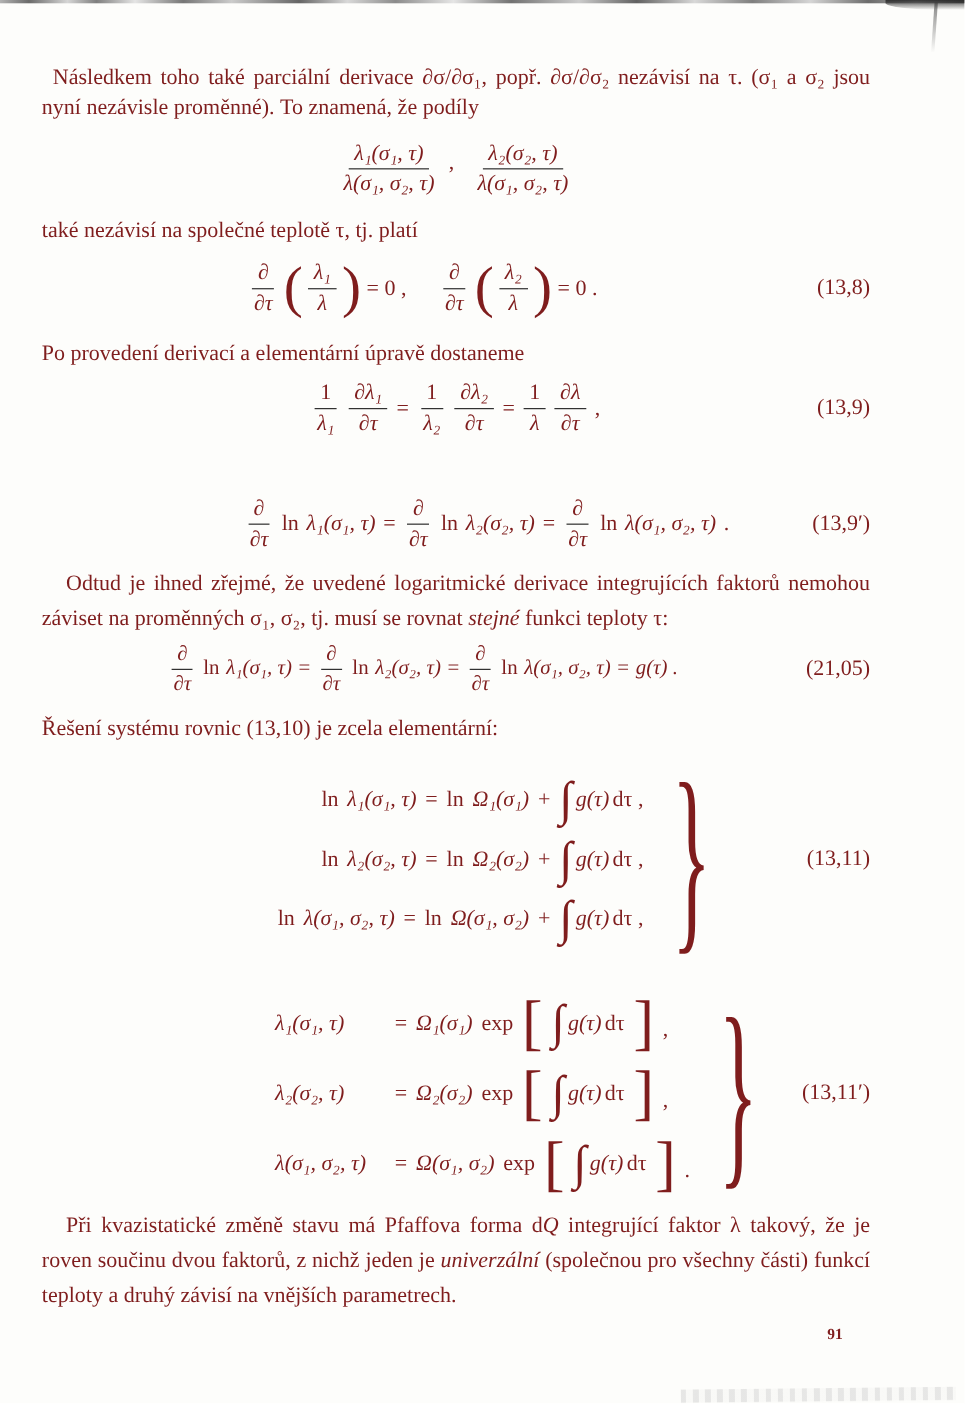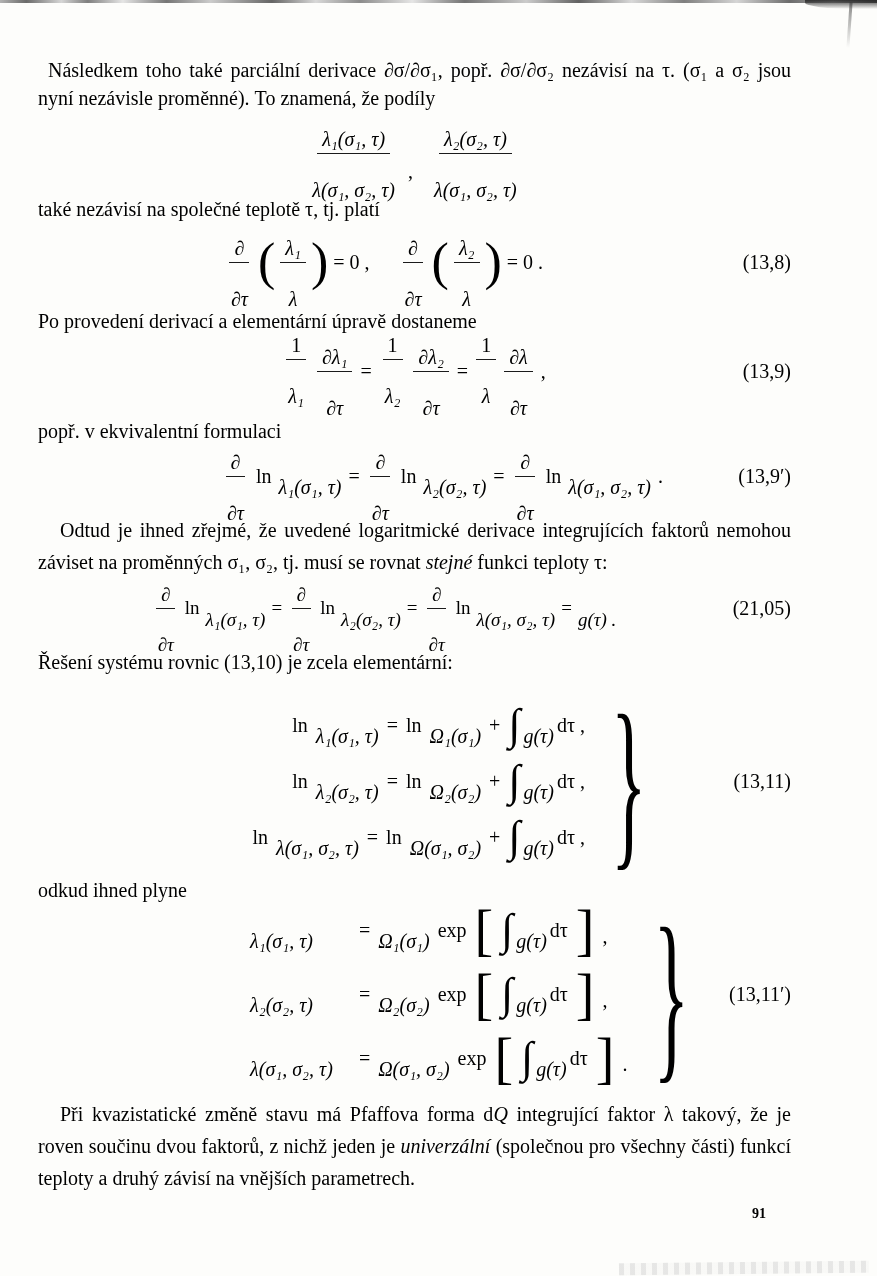--- a/index.html
+++ b/index.html
@@ -1,19 +1,19 @@
 <!DOCTYPE html>
 <html><head>
 <meta charset="utf-8">
 <style>
   html,body { margin:0; padding:0; background:#ffffff; }
   .page {
     position:relative; width:877px; height:1276px;
     background:#fdfdfb; overflow:hidden;
-    font-family:"Liberation Serif", serif; color:#000000;
+    font-family:"Liberation Serif", serif; color:#7f1d1d;
   }
 
   
   .scan-edge-top { position:absolute; top:0; left:0; right:0; height:3px; opacity:.75;
     background:linear-gradient(90deg,#9a9a9a 0,#3a3a3a 3%,#c8c8c8 7%,#555 10%,#ddd 14%,#4a4a4a 19%,#bbb 24%,#333 31%,#ccc 36%,#666 41%,#ddd 47%,#444 53%,#bbb 60%,#2e2e2e 66%,#ccc 72%,#555 78%,#c8c8c8 84%,#3c3c3c 90%,#888 95%,#1c1c1c 100%); }
   .scan-blob { position:absolute; top:0; right:0; width:72px; height:9px;
     background:linear-gradient(180deg, rgba(35,35,35,.85), rgba(35,35,35,0)); border-bottom-left-radius:70%; }
   .scan-streak { position:absolute; top:2px; right:26px; width:3px; height:46px;
     background:linear-gradient(180deg, rgba(55,55,55,.6), rgba(55,55,55,0)); transform:rotate(4deg); }
   .scan-bottom { position:absolute; bottom:2px; right:8px; width:250px; height:12px;
@@ -29,21 +29,21 @@
   .lh33 { line-height:32px; }
   .para em { font-style:italic; }
 
   
   .eq-row { position:absolute; left:38px; width:753px; display:flex; align-items:center; justify-content:center; font-size:20px; }
   .eq-content { display:flex; align-items:center; gap:8px; }
   .eq-label { position:absolute; right:0; top:50%; transform:translateY(-50%); font-size:20px; font-style:normal; }
   .frac { display:inline-flex; flex-direction:column; align-items:center; line-height:1.25; text-align:center; }
   .frac .num { padding:0 5px 1px; border-bottom:1.5px solid #1b1b1b; }
   .frac .den { padding:1px 5px 0; }
-  .it { font-style:italic;margin-top:23px; }
+  .it { font-style:italic; }
   .up { font-style:normal; }
   .bigp { display:inline-block; line-height:1; font-size:52px; font-weight:300; margin:0 -3px; }
   .bigb { display:inline-block; line-height:1; font-size:56px; font-weight:300; }
   .int  { display:inline-block; line-height:1; font-size:44px; }
   .sysbrace { display:inline-block; line-height:1; font-size:74px; font-weight:300; transform:scaleY(2.55); margin-left:18px; }
   .sys-lines { display:flex; flex-direction:column; align-items:flex-end; row-gap:10px; }
   .sys-line { display:flex; align-items:center; gap:8px; }
   .sys-grid { display:grid; grid-template-columns:auto auto; column-gap:26px; row-gap:8px; align-items:center; }
   .cell-lhs { justify-self:start; }
   .cell-rhs { display:flex; align-items:center; gap:8px; }
@@ -139,21 +139,20 @@
       </span>
       <span class="frac">
         <span class="num it">∂λ</span>
         <span class="den it">∂τ</span>
       </span>
       <span class="up">,</span>
     </div>
     <span class="eq-label">(13,9)</span>
   </div>
 
-  <p class="para" style="top:417px">popř. v ekvivalentní formulaci</p>
 
   <div class="eq-row" style="top:444px;height:64px">
     <div class="eq-content" style="transform:translateX(28px);gap:7px">
       <span class="frac">
         <span class="num it">∂</span>
         <span class="den it">∂τ</span>
       </span>
       <span class="up">ln</span>
       <span class="it">λ₁(σ₁, τ)</span>
       <span class="up">=</span>
@@ -248,21 +247,20 @@
             <span class="it">g(τ)</span>
             <span class="up">dτ ,</span>
           </span>
         </div>
       </div>
       <span class="sysbrace">}</span>
     </div>
     <span class="eq-label">(13,11)</span>
   </div>
 
-  <p class="para" style="top:876px">odkud ihned plyne</p>
 
   <div class="eq-row" style="top:896px;height:196px">
     <div class="eq-content" style="transform:translateX(55px)">
       <div class="sys-grid">
         <span class="cell-lhs it">λ₁(σ₁, τ)</span>
         <span class="cell-rhs">
           <span class="up">=</span>
           <span class="it">Ω₁(σ₁)</span>
           <span class="up">exp</span>
           <span class="bigb">[</span>

